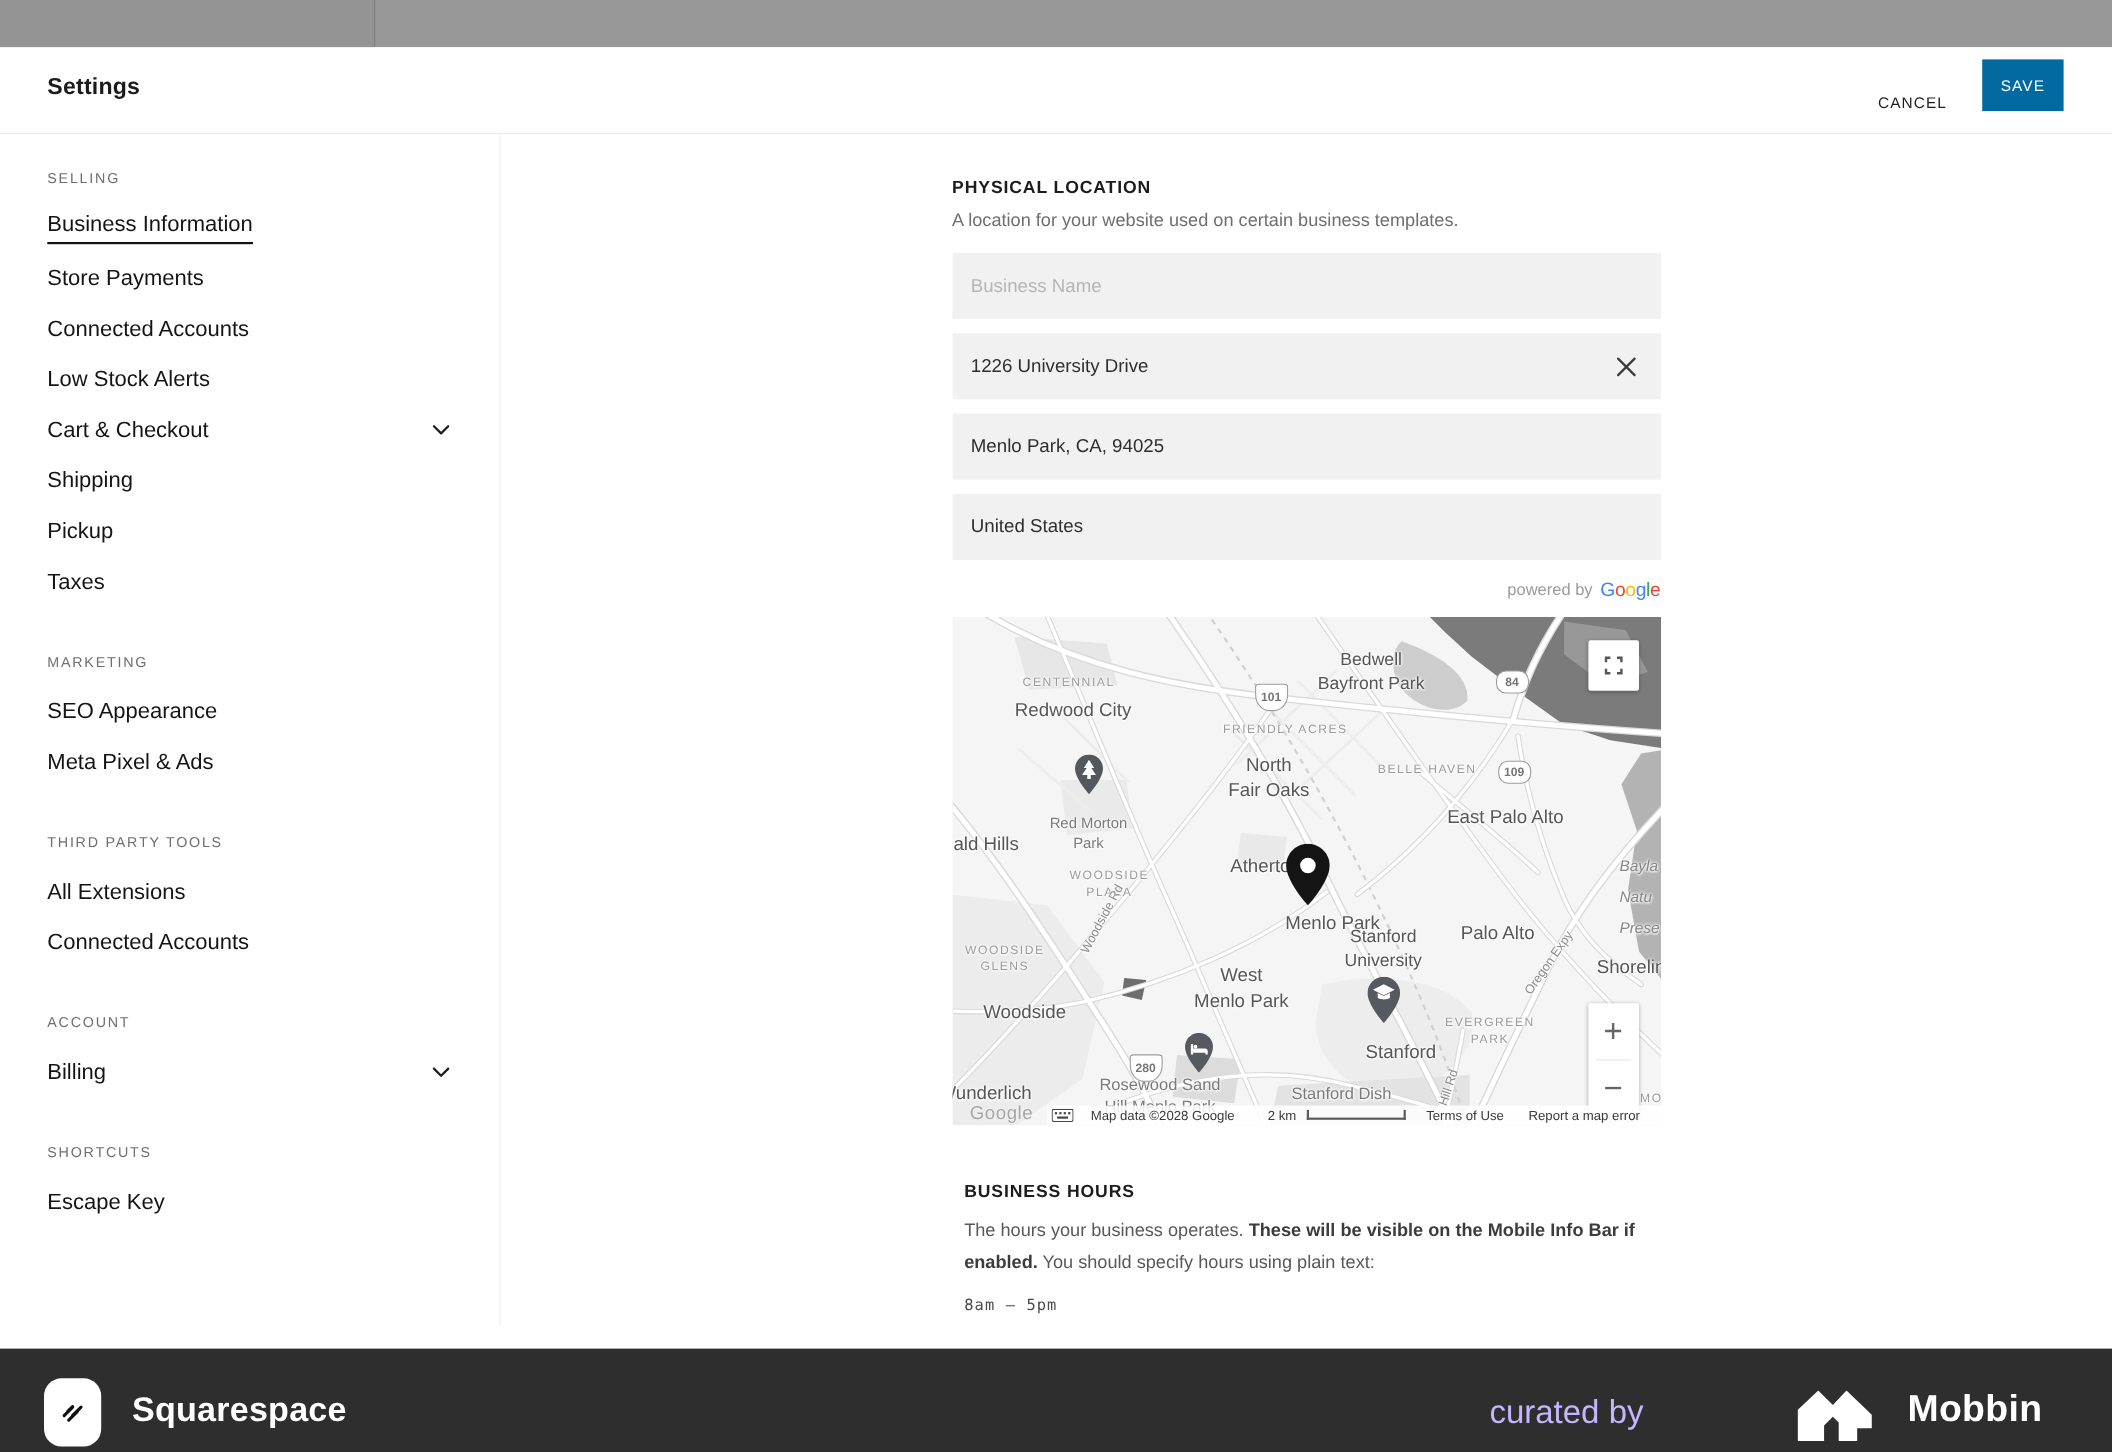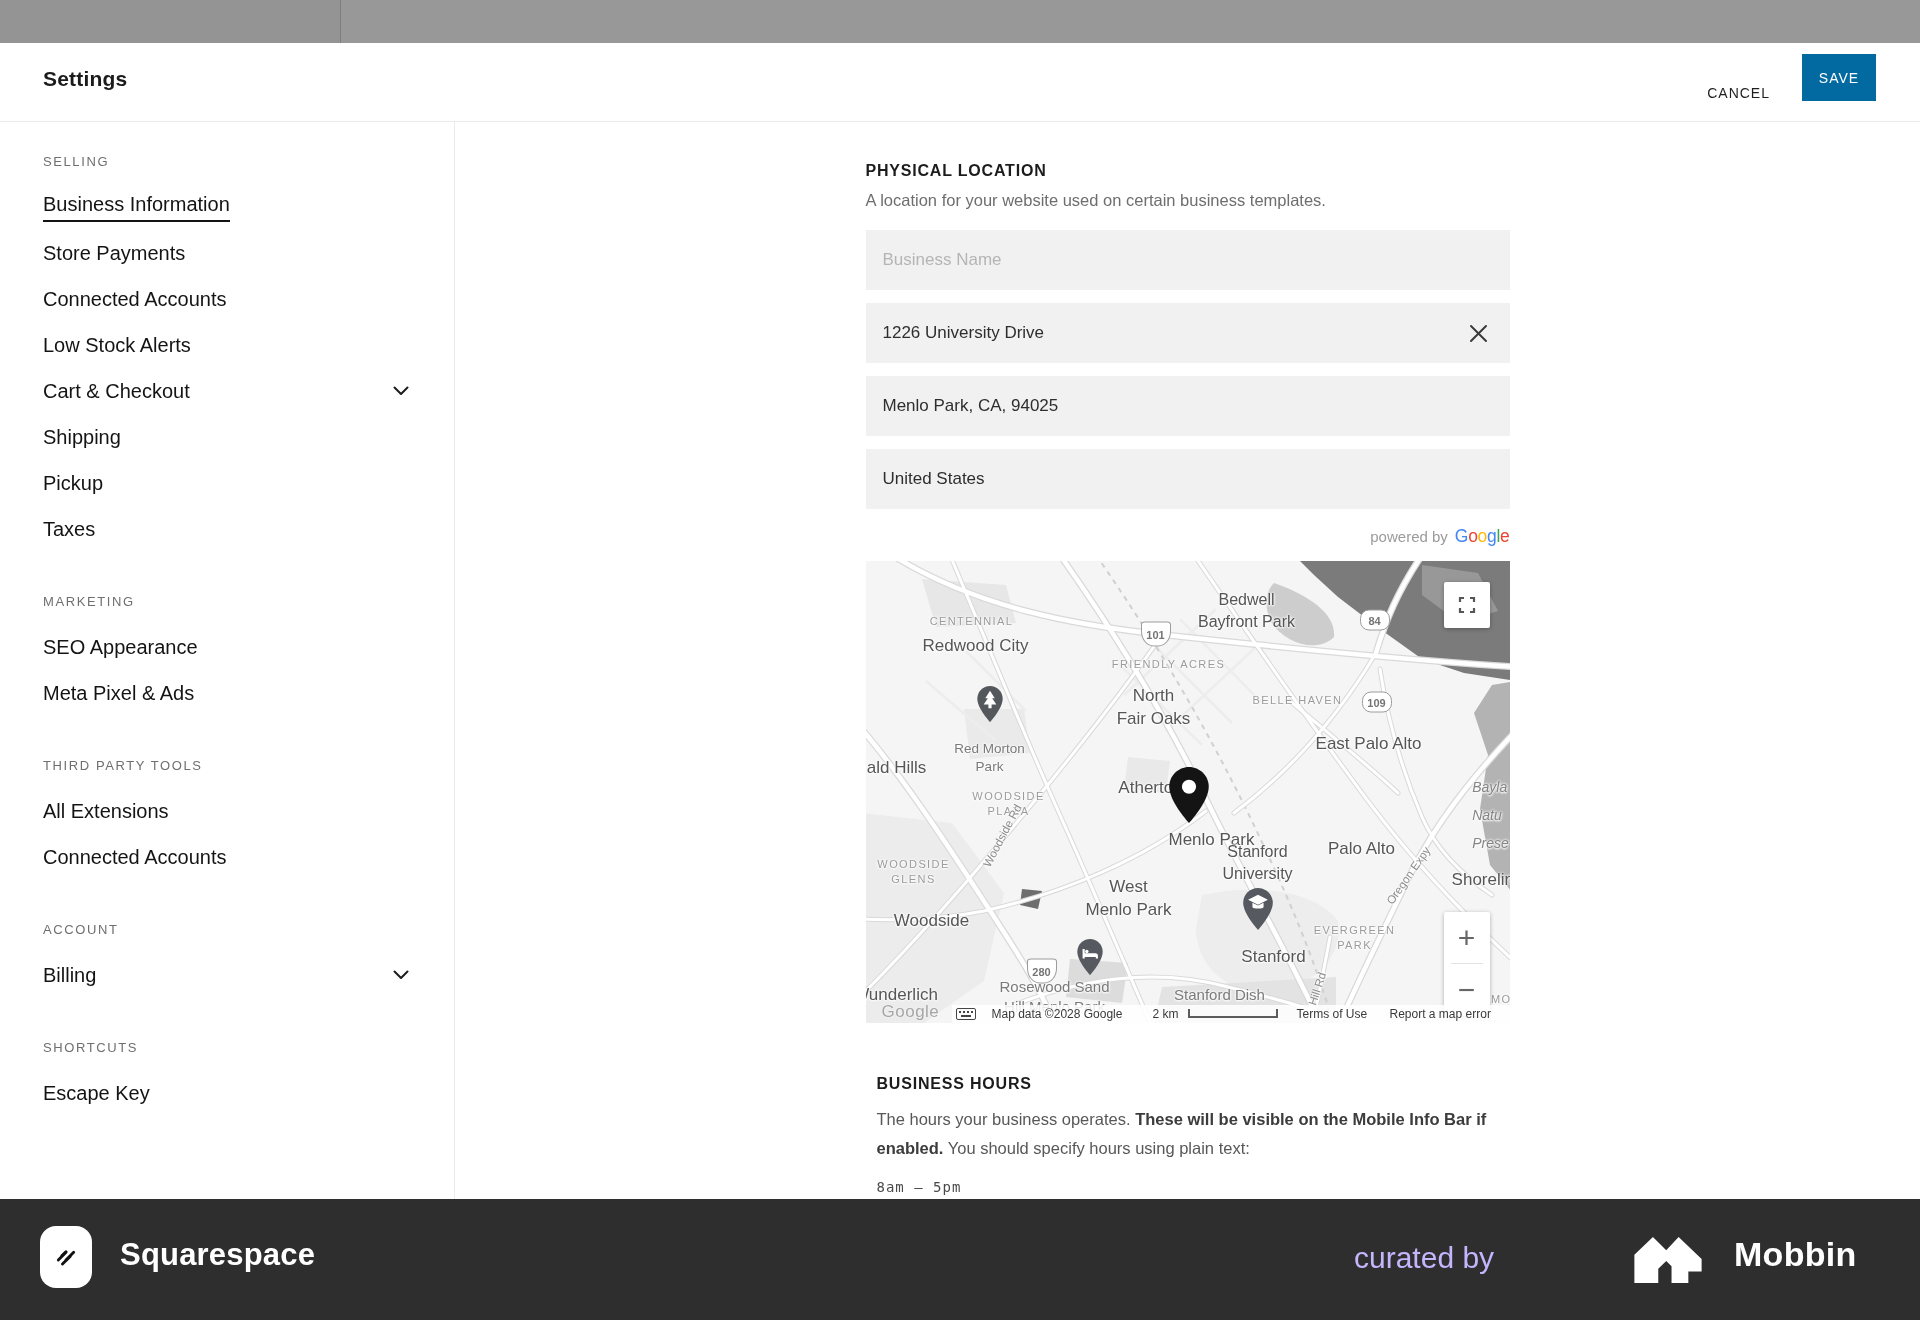--- a/index.html
+++ b/index.html
@@ -70,21 +70,21 @@
   .attr .a-report { left:438px; cursor:pointer; }
   .gwm { position:absolute; left:16px; bottom:1px; font-size:17px; font-weight:500; color:#a6a6a6; letter-spacing:.5px; text-shadow:0 0 2px #fff; }
 
   
   .bh { margin-top:52px;margin-left:11px; }
   .bh-desc { font-size:16.5px; color:#585858; margin-top:12px; line-height:29px; width:640px; }
   .bh-desc b { color:#3c3c3c; }
   .bh-hours { margin-top:16px; font-family:"DejaVu Sans Mono","Liberation Mono",monospace; font-size:14px; color:#4a4a4a; letter-spacing:1px; }
 
   
-  .footer { position:absolute; left:0; bottom:0; width:1920px; height:121px; background:#2e2e2e; }
+  .footer { position:absolute; left:0; bottom:0; width:1920px; height:94px; background:#2e2e2e; }
   .sq-tile { position:absolute; left:40px; top:27px; width:52px; height:62px; background:#fff; border-radius:16px; display:flex; align-items:center; justify-content:center; }
   .sq-name { position:absolute; left:120px; top:38px; font-size:31px; font-weight:700; color:#fff; letter-spacing:.2px; }
   .curated { position:absolute; left:1354px; top:42px; font-size:30px; font-weight:300; color:#c4b5fd; }
   .mobbin-logo { position:absolute; left:1630px; top:38px; }
   .mobbin-name { position:absolute; left:1734px; top:36px; font-size:34px; font-weight:700; color:#fff; letter-spacing:.3px; }
 </style>
 </head>
 <body>
 
 <div class="topbar">

